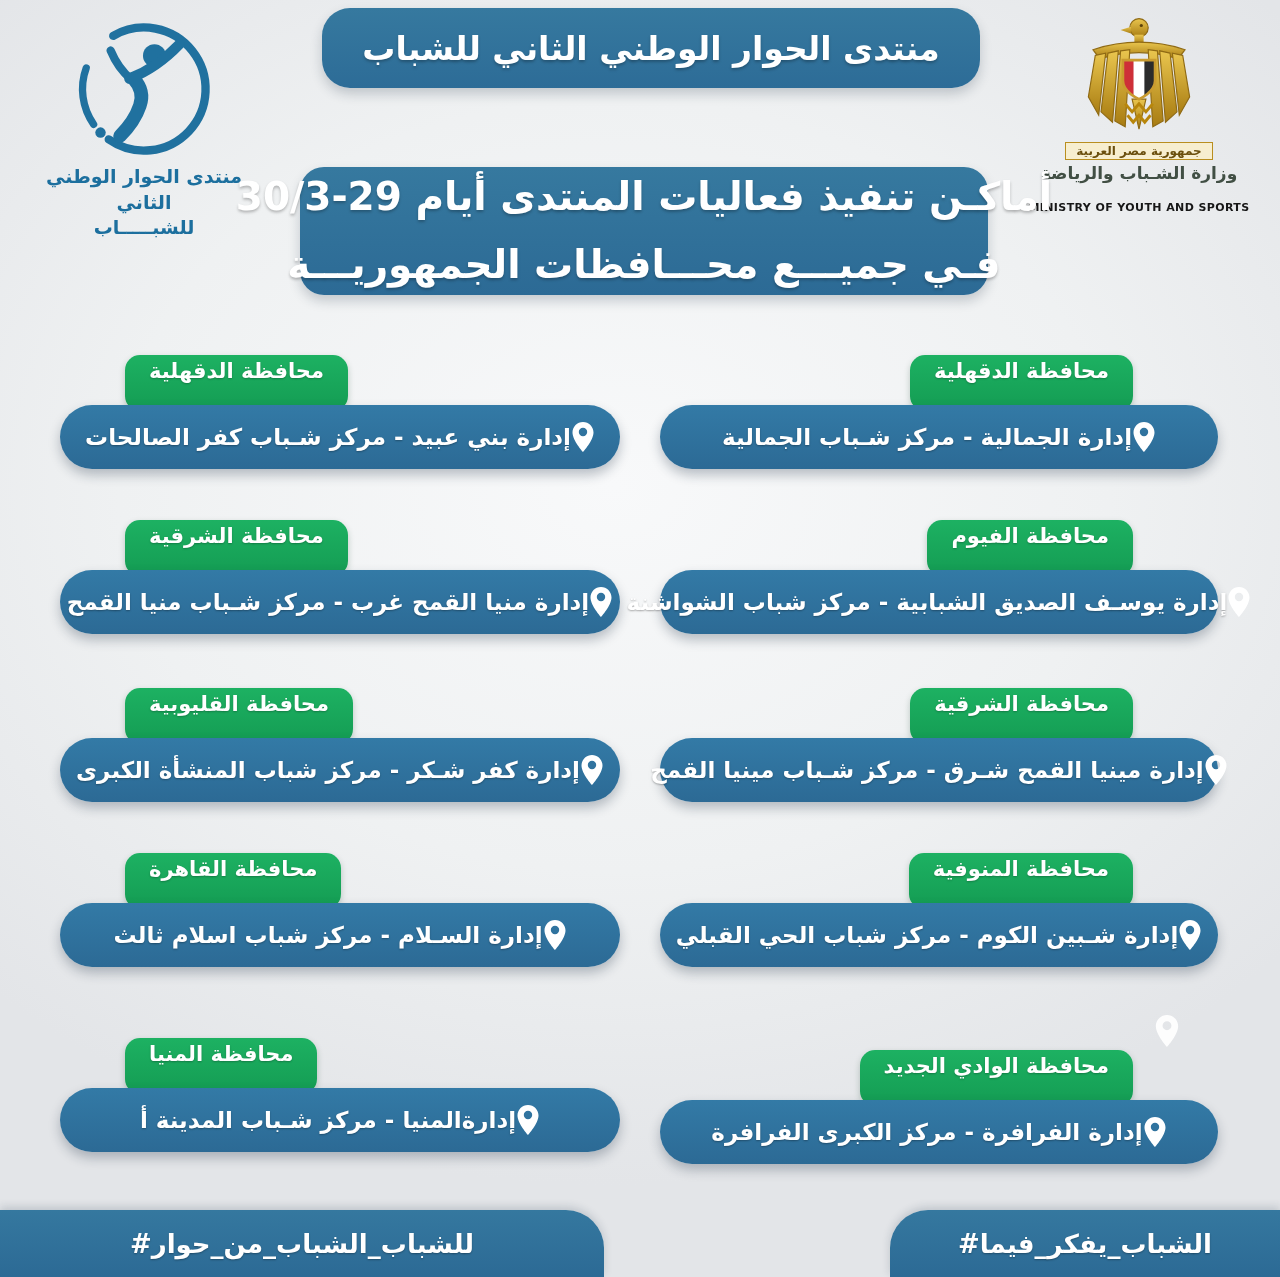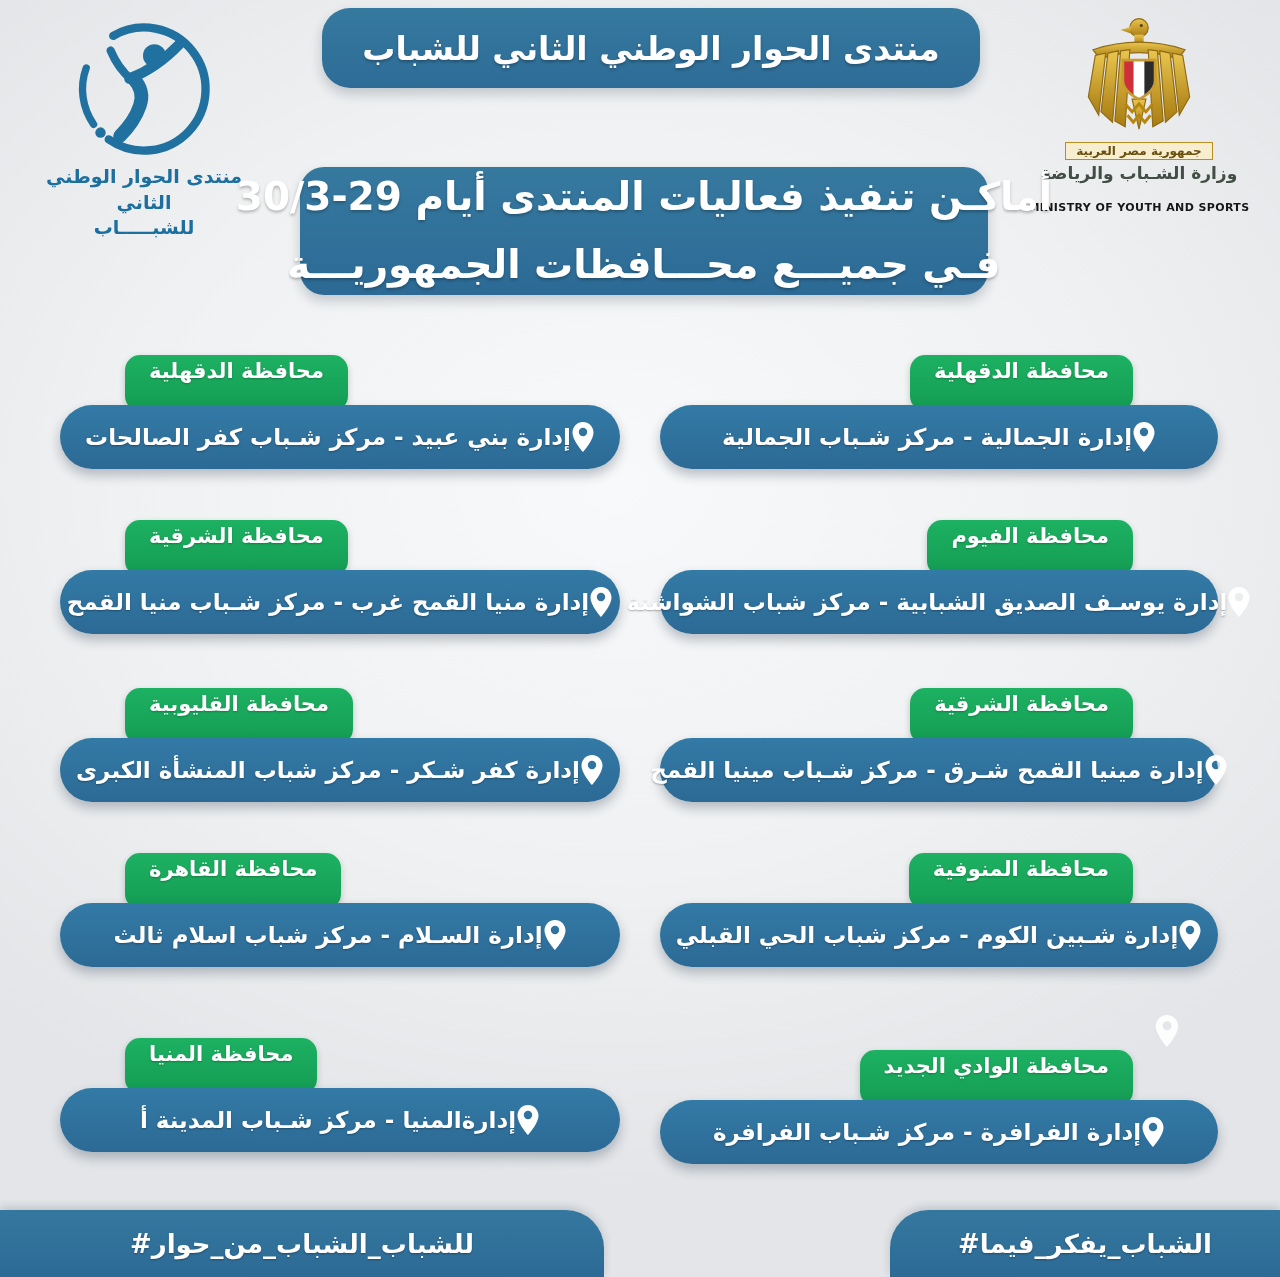--- a/index.html
+++ b/index.html
@@ -249,21 +249,21 @@
         </svg>
       <span class="loc">إدارةالمنيا - مركز شـباب المدينة أ</span>
     </div>
   </div>
   <div class="card right" id="c9">
     <div class="tab"><span>محافظة الوادي الجديد</span></div>
     <div class="pill">
       <svg class="pin" width="24" height="32" viewBox="0 0 24 32">
           <path fill="#fff" d="M12 1C6.2 1 1.5 5.7 1.5 11.5 1.5 19.4 12 31 12 31s10.5-11.6 10.5-19.5C22.5 5.7 17.8 1 12 1zm0 14.2a4.2 4.2 0 1 1 0-8.4 4.2 4.2 0 0 1 0 8.4z"></path>
         </svg>
-      <span class="loc">إدارة الفرافرة - مركز شـباب الفرافرة</span>
+      <span class="loc">إدارة الفرافرة - مركز الكبرى الفرافرة</span>
     </div>
   </div>
 
   <svg class="floating-pin" width="26" height="34" viewBox="0 0 24 32">
       <path fill="#ffffff" d="M12 1C6.2 1 1.5 5.7 1.5 11.5 1.5 19.4 12 31 12 31s10.5-11.6 10.5-19.5C22.5 5.7 17.8 1 12 1zm0 14.2a4.2 4.2 0 1 1 0-8.4 4.2 4.2 0 0 1 0 8.4z"></path>
     </svg>
 
   <div class="hash r">
     <span>#فيما_‎يفكر_‎الشباب</span>
   </div>

